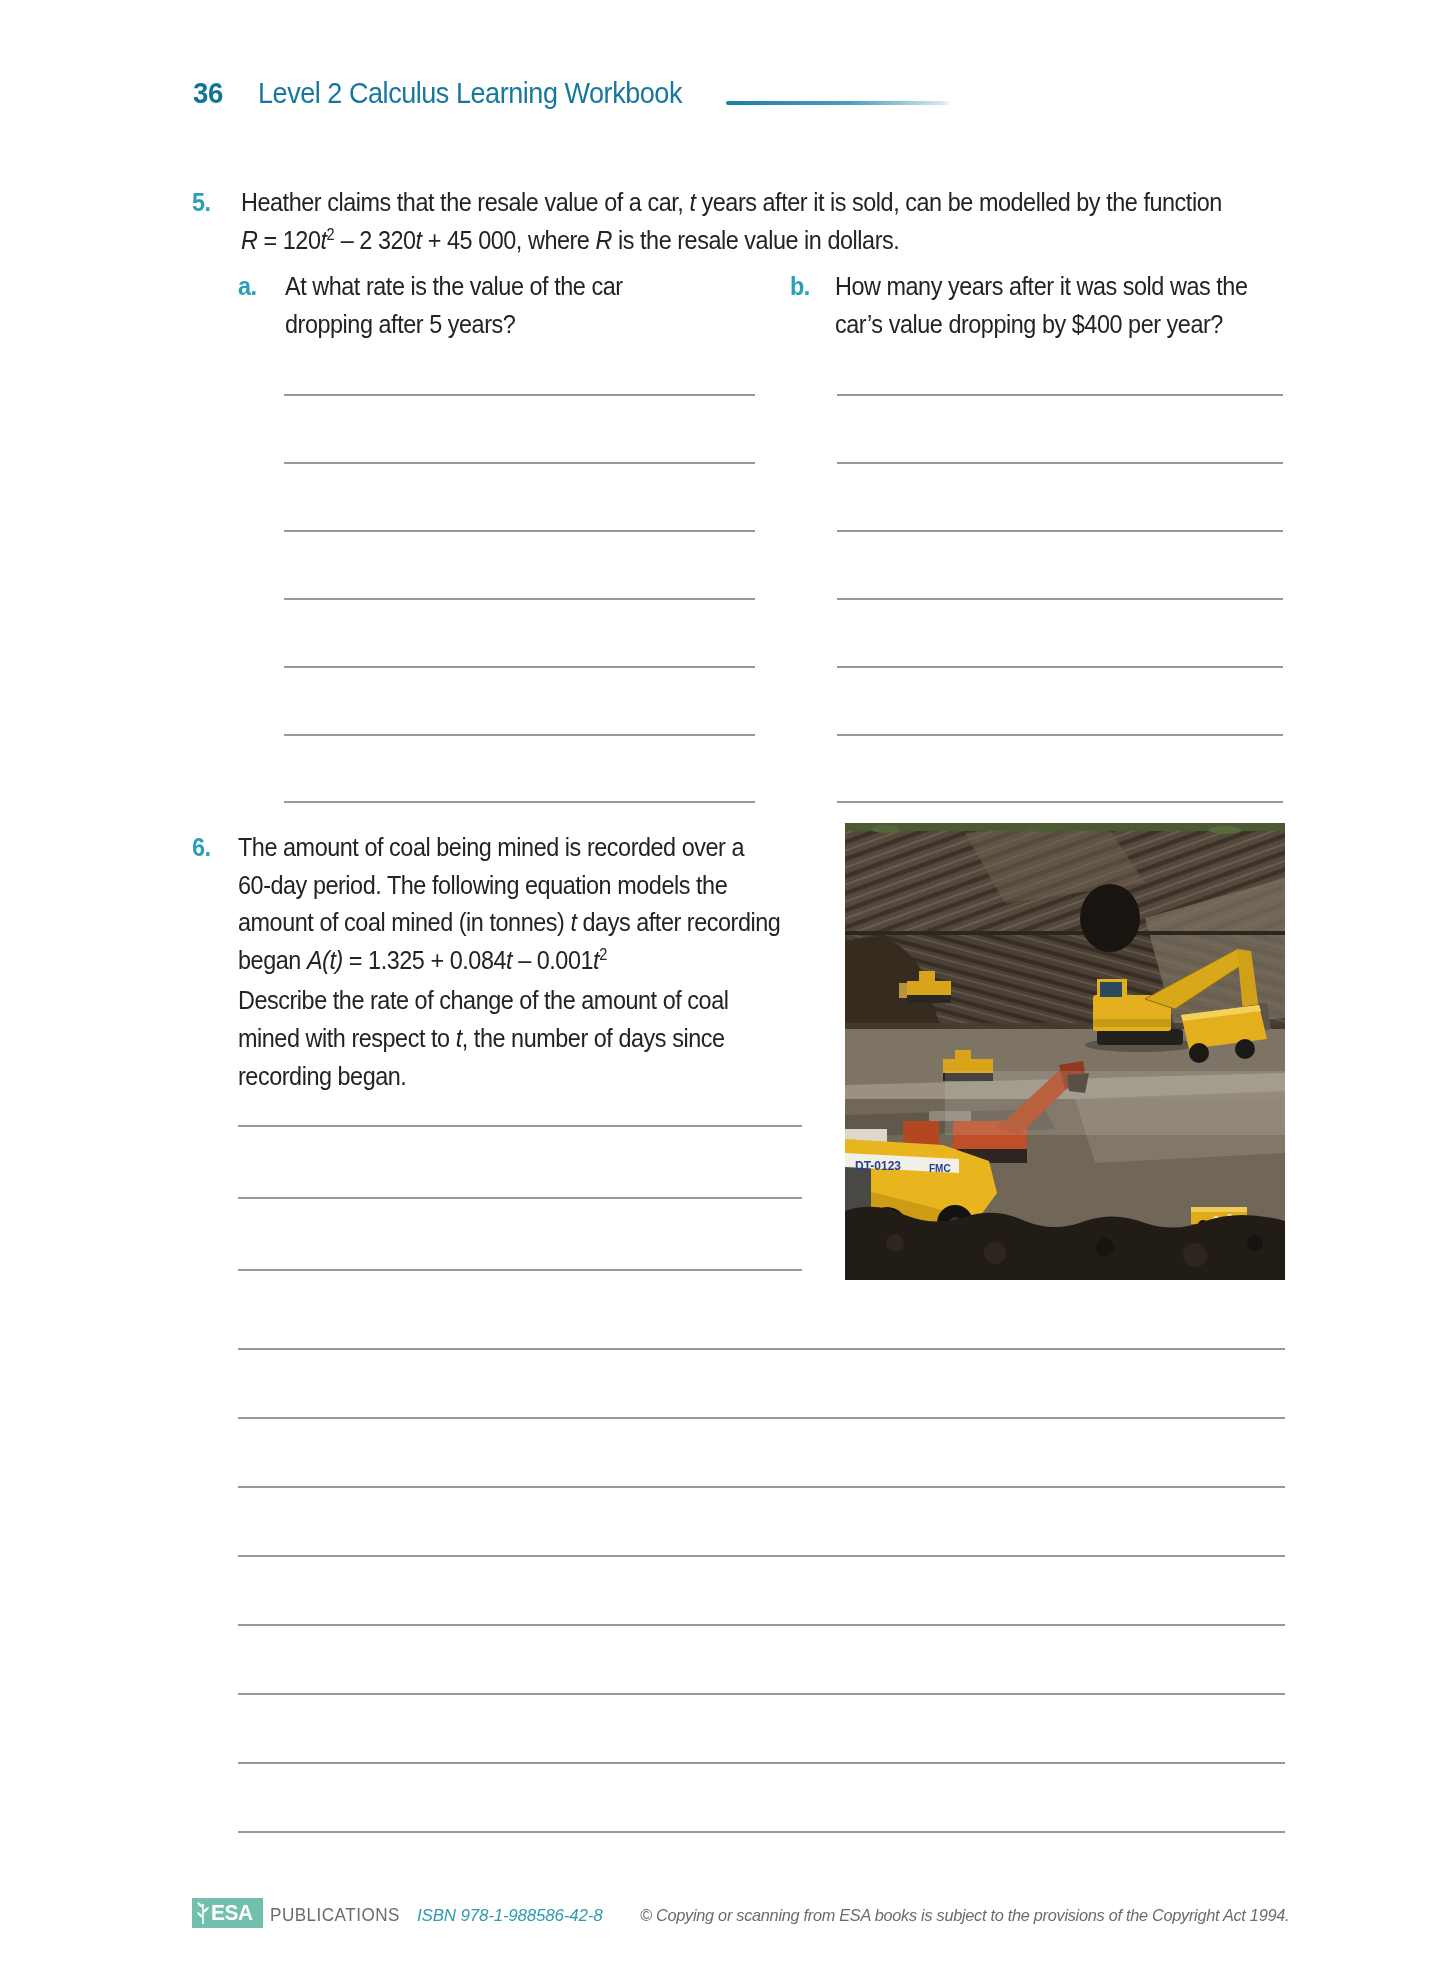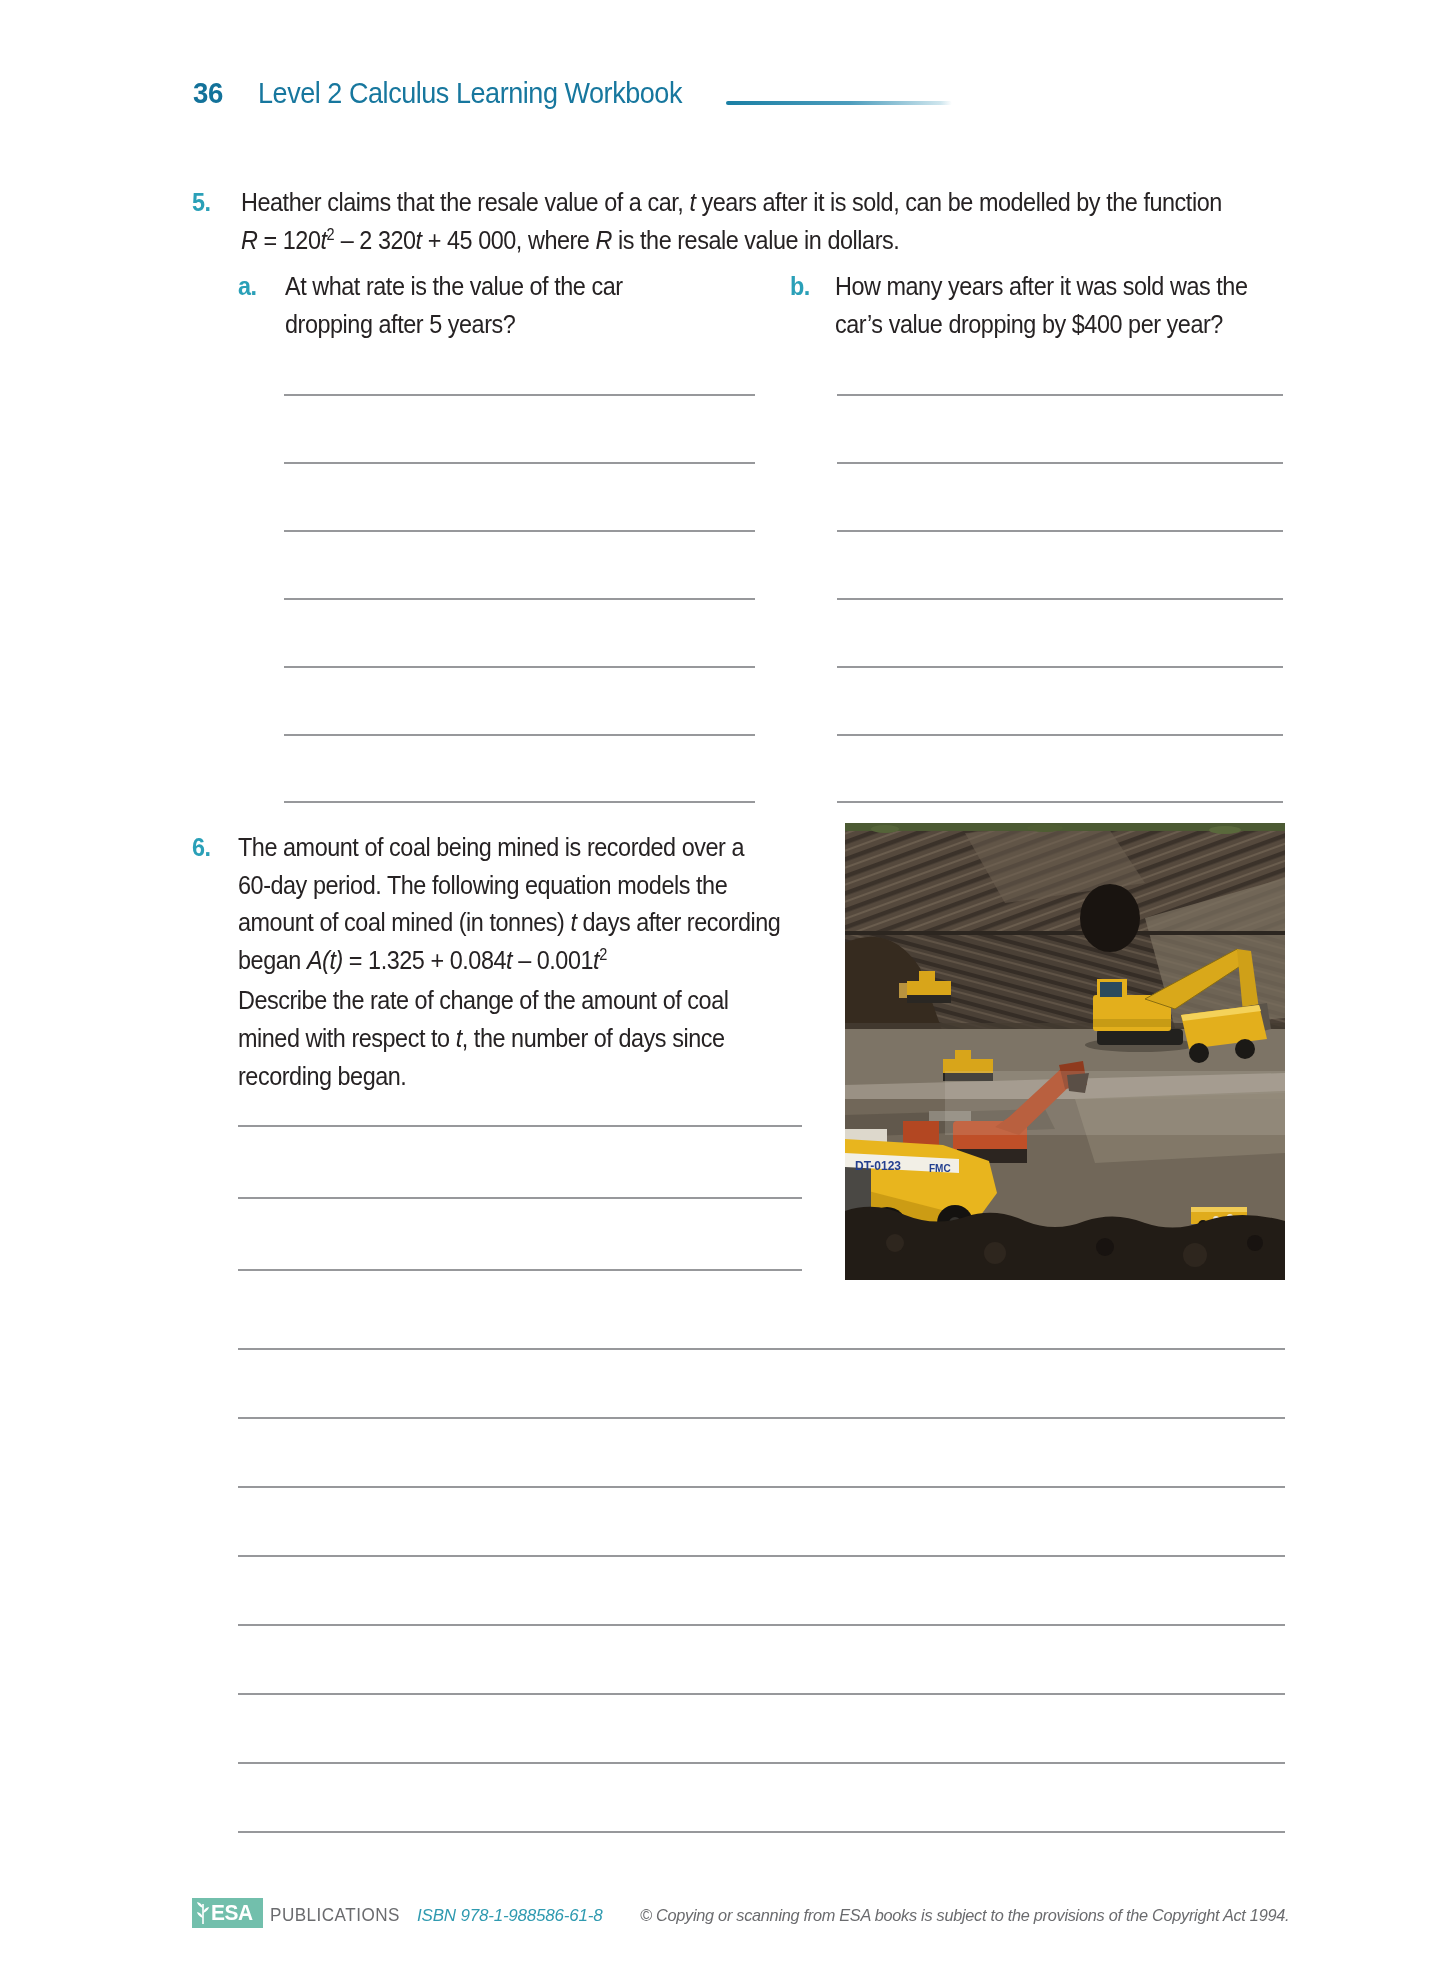--- a/index.html
+++ b/index.html
@@ -214,16 +214,16 @@
   <div class="esa-box">
     <svg width="16" height="24" viewBox="0 0 16 24">
       <line x1="8" y1="3" x2="8" y2="23" stroke="#ffffff" stroke-width="1.6"></line>
       <path d="M8,7 Q3,5 2,1 Q7,2 8,7 Z" fill="#ffffff"></path>
       <path d="M8,12 Q13,10 14,6 Q9,7 8,12 Z" fill="#ffffff"></path>
       <path d="M8,17 Q3,15 2,11 Q7,12 8,17 Z" fill="#ffffff"></path>
     </svg>
     <span class="esa-text">ESA</span>
   </div>
   <div class="footer-pub">PUBLICATIONS</div>
-  <div class="footer-isbn">ISBN 978-1-988586-61-8</div>
+  <div class="footer-isbn">ISBN 978-1-988586-42-8</div>
   <div class="footer-copy">© Copying or scanning from ESA books is subject to the provisions of the Copyright Act 1994.</div>
 
 </div>
 
 </body></html>

